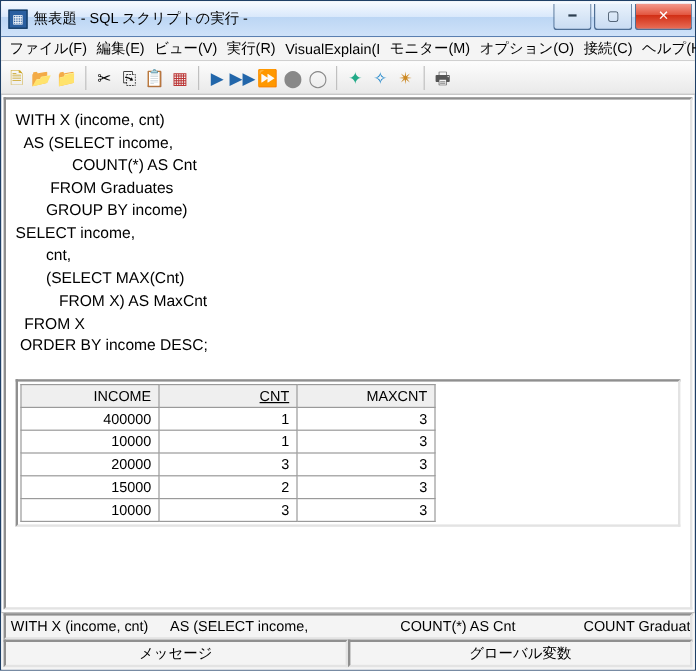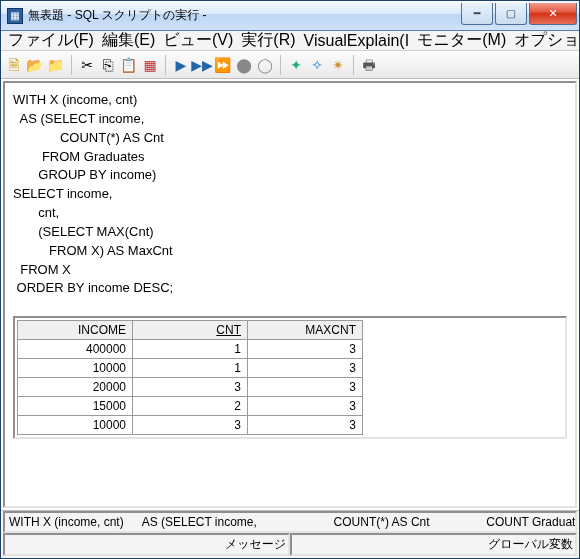--- a/index.html
+++ b/index.html
@@ -43,21 +43,21 @@
   }
   .win-btn.close {
     background: linear-gradient(to bottom,#f49b8e 0%,#e2553e 45%,#d12e14 46%,#e86d57 100%);
     color:#fff; width:48px;
   }
   .menubar {
     height: 20px;
     background:#f4f4f4;
     display:flex; align-items:center;
     padding: 0 4px;
-    font-size:16px;
+    font-size:12px;
     border-bottom:1px solid #d0d0d0;
     gap:2px;
     white-space:nowrap;
   }
   .menubar span { padding:1px 3px; }
   .toolbar {
     height:28px;
     background: linear-gradient(to bottom,#fdfdfd,#e9e9e9);
     border-bottom:1px solid #bcbcbc;
     display:flex; align-items:center;
@@ -118,22 +118,22 @@
     overflow:hidden;
     margin:0 2px;
   }
   .status-bot{
     display:flex;
     margin:0 2px 2px;
   }
   .status-tab{
     flex:1;
     border:2px inset #e3e3e3;
-    text-align:right;
-    padding:1px 2px;
+    text-align:center;
+    padding:1px 18px;
   }
   .status-spacer{display:inline-block;}
 </style>
 </head>
 <body>
 
 <div class="window">
 
   <div class="titlebar">
     <span class="icon">▦</span>

